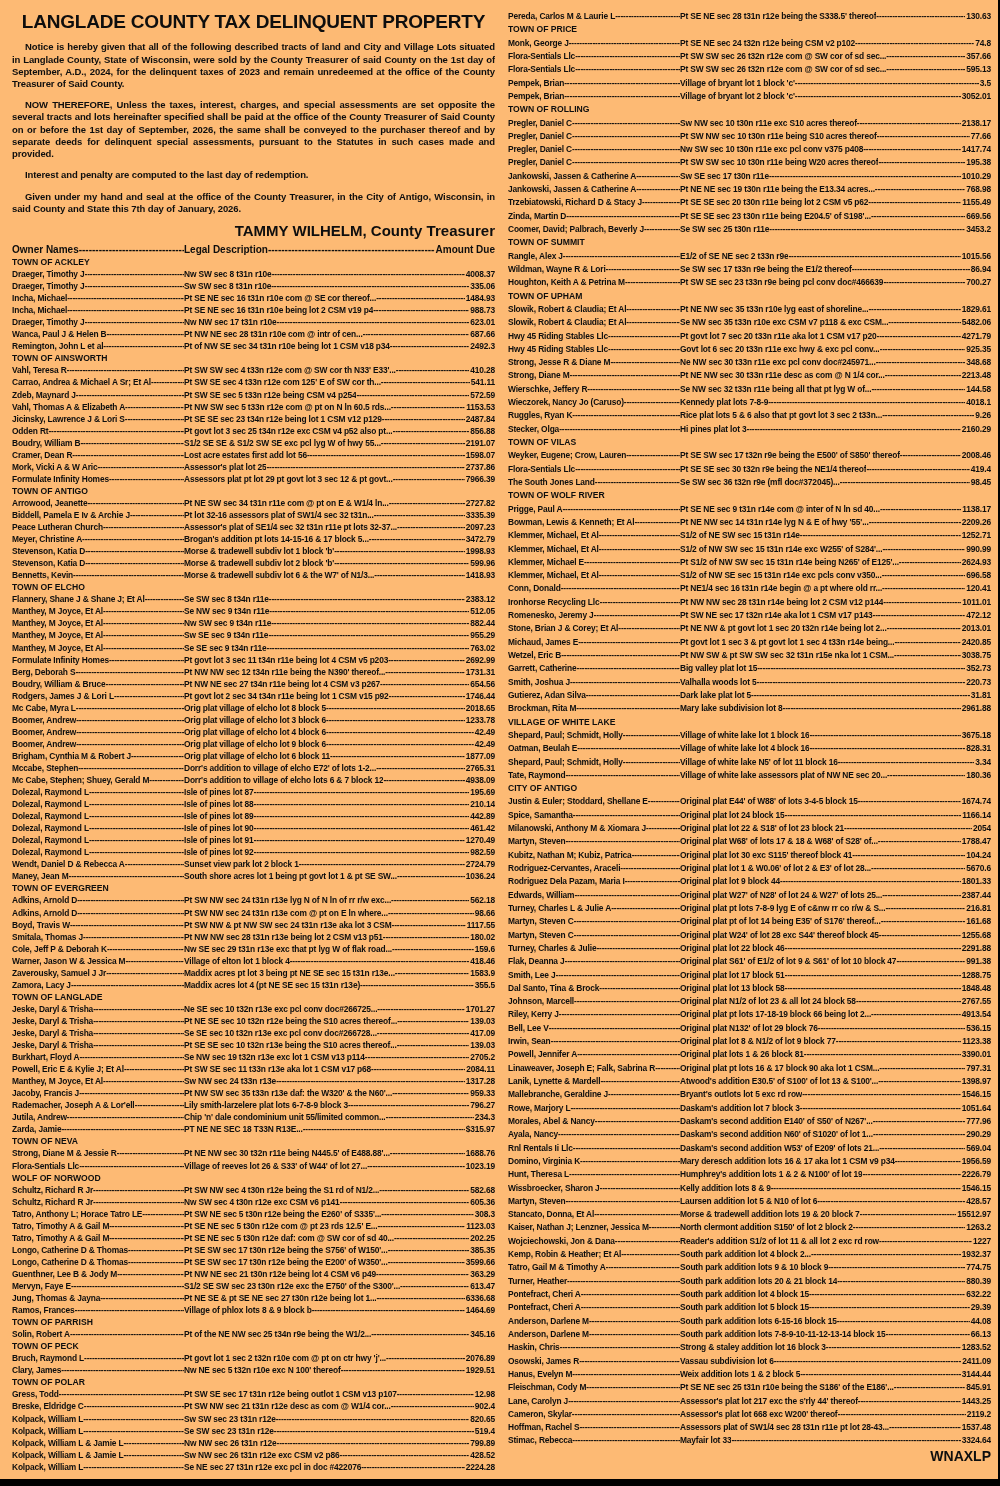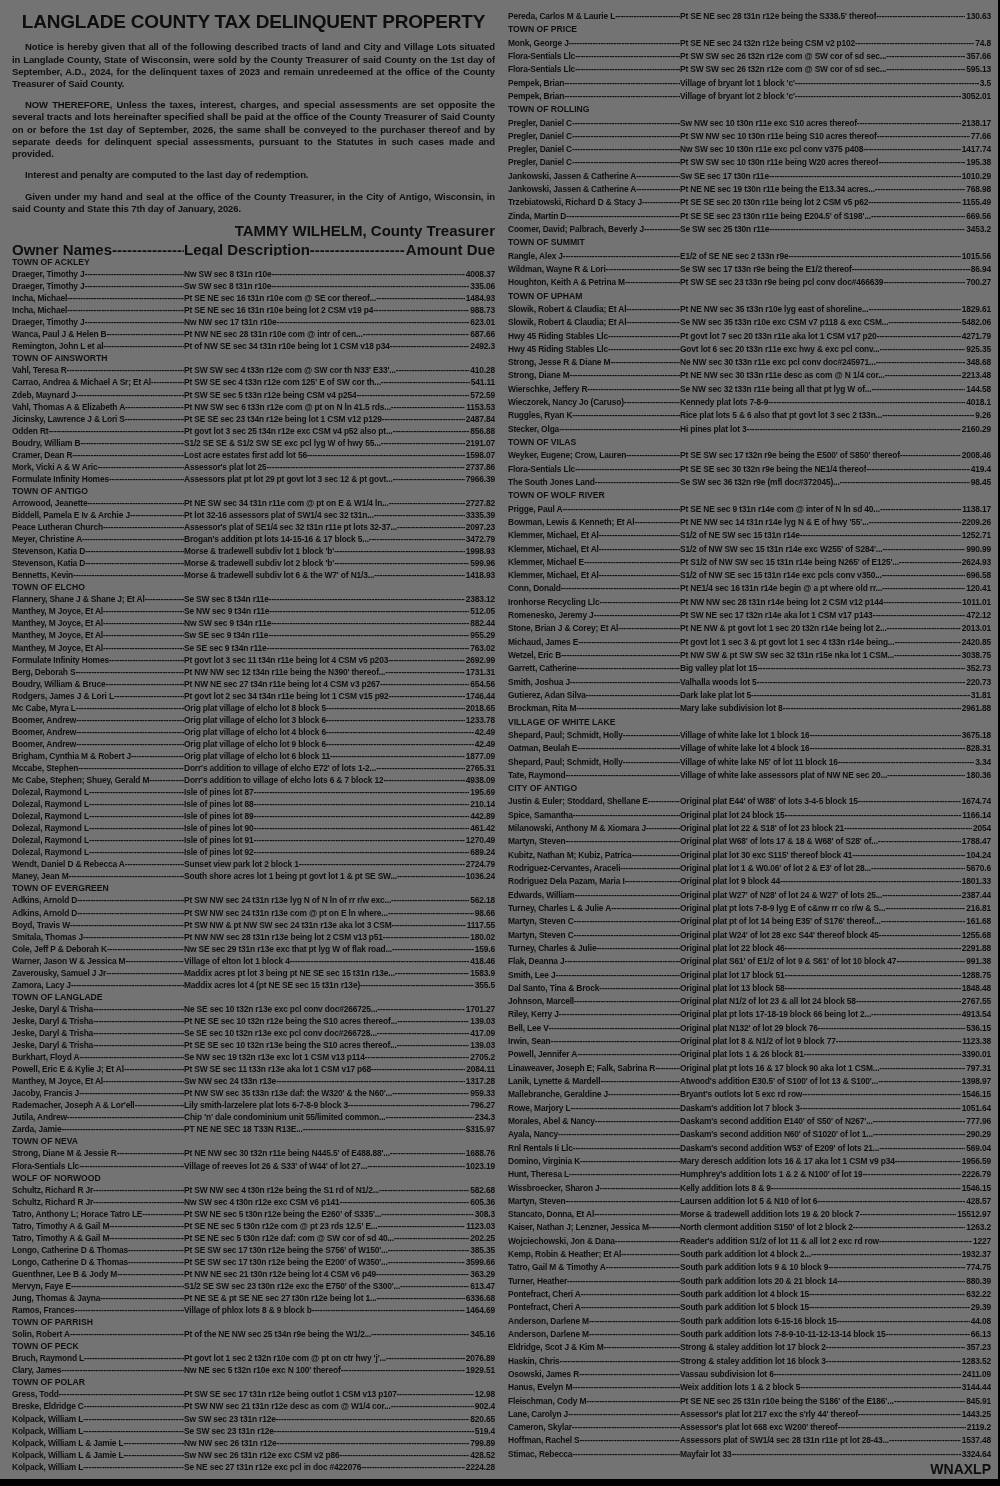--- a/index.html
+++ b/index.html
@@ -1,23 +1,23 @@
 <!DOCTYPE html>
 <html><head>
 <meta charset="utf-8">
 <style>
   html,body{margin:0;padding:0;background:#fff}
   body{width:1000px;height:1486px;overflow:hidden;font-family:"Liberation Sans",sans-serif;font-weight:700;color:#0e0e0e;-webkit-font-smoothing:antialiased}
-  .sheet{box-sizing:border-box;width:1000px;height:1486px;background:#737373;border-right:2px solid #000;border-bottom:7px solid #000;padding:10px 8px 0 12px;display:flex;gap:13px;overflow:hidden}
+  .sheet{box-sizing:border-box;width:1000px;height:1486px;background:#fdba74;border-right:2px solid #000;border-bottom:7px solid #000;padding:10px 8px 0 12px;display:flex;gap:13px;overflow:hidden}
   .c{width:483px;flex:none;overflow:hidden}
   h1{font-size:19px;line-height:1.05;text-align:center;margin:2px 0 6px;letter-spacing:-0.2px;font-weight:800}
   .headblock{height:233px;overflow:hidden}
   .para{font-size:9.5px;line-height:12.1px;text-align:justify;text-indent:13px;letter-spacing:-0.1px}
   .sig{font-size:15px;line-height:12.1px;text-align:right}
-  .thead{display:flex;font-size:15px;height:13px;line-height:13px;overflow:hidden;white-space:nowrap}
+  .thead{display:flex;font-size:10px;height:13px;line-height:13px;overflow:hidden;white-space:nowrap}
   .thead .ocell{flex:0 0 172px}
   .row{display:flex;overflow:hidden;white-space:nowrap}
   .row,.sec{height:12.05px;line-height:12.05px;font-size:8.4px;letter-spacing:-0.15px}
   .sec{font-size:8.6px;letter-spacing:0;overflow:hidden}
   .c2 .row,.c2 .sec{height:13.32px;line-height:13.32px}
   .ocell{flex:0 0 172px;display:flex;overflow:hidden;white-space:nowrap}
   .own{flex:0 0 auto}
   .lead{flex:1 1 0;overflow:hidden;white-space:nowrap}
   .lead::after{content:"--------------------------------------------------------------------------------------------------------------------------------------------------------------------------------------------------------------------------------------------------------"}
   .desc{flex:0 1 auto;min-width:0;overflow:hidden;white-space:nowrap}
@@ -139,21 +139,21 @@
           </span>
           <span class="desc">Pt SW SE sec 5 t33n r12e being CSM v4 p254</span>
           <span class="lead grow"></span>
           <span class="amt">572.59</span>
         </div>
         <div class="row">
           <span class="ocell">
             <span class="own">Vahl, Thomas A &amp; Elizabeth A</span>
             <span class="lead"></span>
           </span>
-          <span class="desc">Pt NW SW sec 6 t33n r12e com @ pt on N ln 41.5 rds...</span>
+          <span class="desc">Pt NW SW sec 5 t33n r12e com @ pt on N ln 60.5 rds...</span>
           <span class="lead grow"></span>
           <span class="amt">1153.53</span>
         </div>
         <div class="row">
           <span class="ocell">
             <span class="own">Jicinsky, Lawrence J &amp; Lori S</span>
             <span class="lead"></span>
           </span>
           <span class="desc">Pt SE SE sec 23 t34n r12e being lot 1 CSM v12 p129</span>
           <span class="lead grow"></span>
@@ -458,21 +458,21 @@
           <span class="lead grow"></span>
           <span class="amt">1270.49</span>
         </div>
         <div class="row">
           <span class="ocell">
             <span class="own">Dolezal, Raymond L</span>
             <span class="lead"></span>
           </span>
           <span class="desc">Isle of pines lot 92</span>
           <span class="lead grow"></span>
-          <span class="amt">689.24</span>
+          <span class="amt">982.59</span>
         </div>
         <div class="row">
           <span class="ocell">
             <span class="own">Wendt, Daniel D &amp; Rebecca A</span>
             <span class="lead"></span>
           </span>
           <span class="desc">Sunset view park lot 2 block 1</span>
           <span class="lead grow"></span>
           <span class="amt">2724.79</span>
         </div>
@@ -1702,29 +1702,20 @@
           <span class="amt">44.08</span>
         </div>
         <div class="row">
           <span class="ocell">
             <span class="own">Anderson, Darlene M</span>
             <span class="lead"></span>
           </span>
           <span class="desc">South park addition lots 7-8-9-10-11-12-13-14 block 15</span>
           <span class="lead grow"></span>
           <span class="amt">66.13</span>
-        </div>
-        <div class="row">
-          <span class="ocell">
-            <span class="own">Eldridge, Scot J &amp; Kim M</span>
-            <span class="lead"></span>
-          </span>
-          <span class="desc">Strong &amp; staley addition lot 17 block 2</span>
-          <span class="lead grow"></span>
-          <span class="amt">357.23</span>
         </div>
         <div class="row">
           <span class="ocell">
             <span class="own">Haskin, Chris</span>
             <span class="lead"></span>
           </span>
           <span class="desc">Strong &amp; staley addition lot 16 block 3</span>
           <span class="lead grow"></span>
           <span class="amt">1283.52</span>
         </div>

